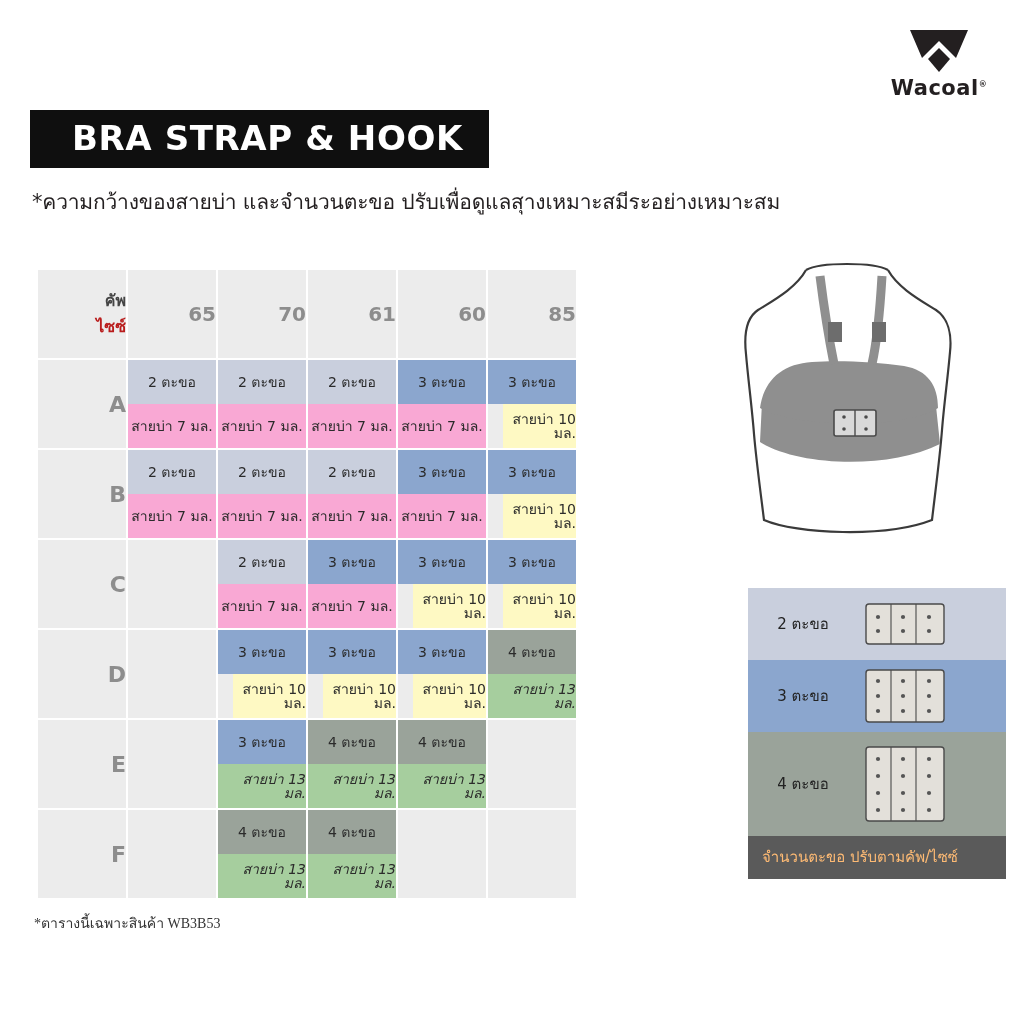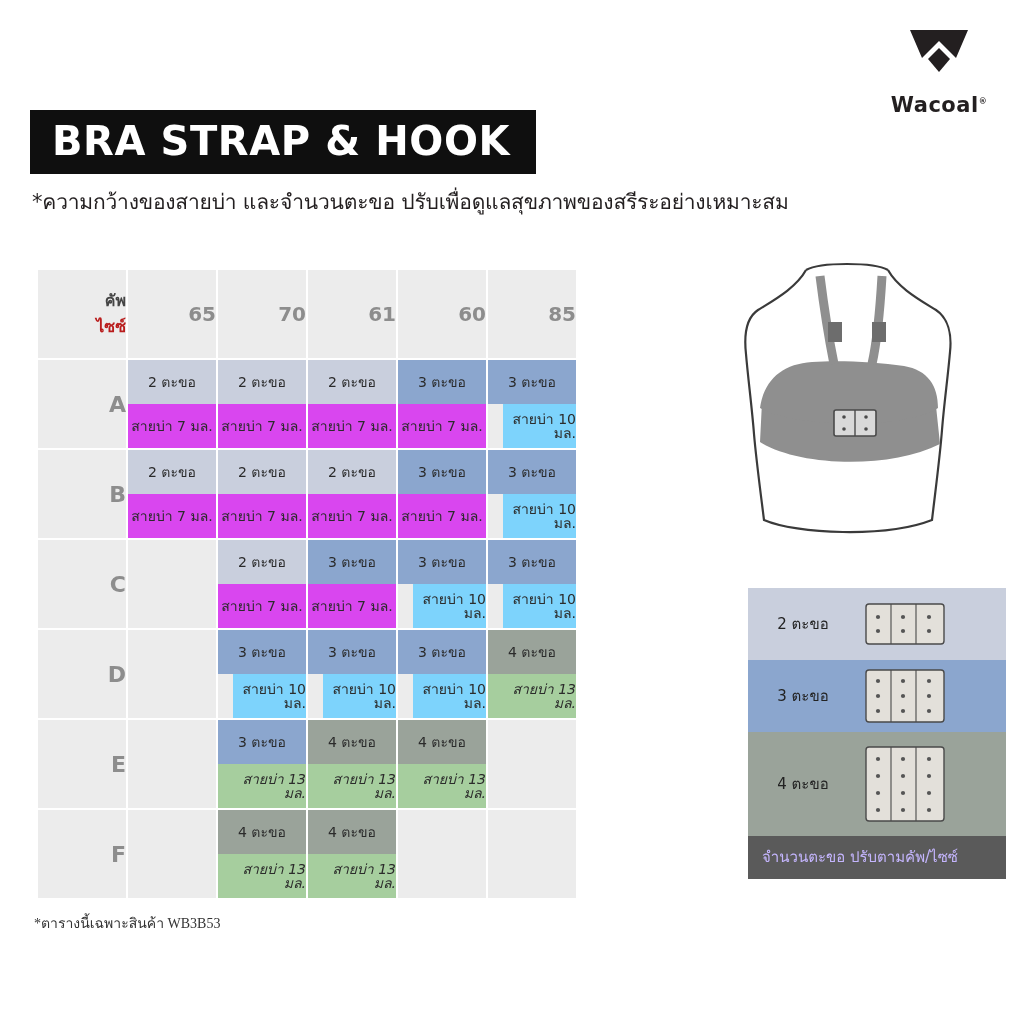--- a/index.html
+++ b/index.html
@@ -27,38 +27,38 @@
   .logo-mark {
     display: block;
     margin: 0 auto;
   }
   .logo-word {
     font-family: "DejaVu Sans", "Liberation Sans", sans-serif;
     font-size: 21px;
     font-weight: bold;
     letter-spacing: 0.5px;
     color: #231f20;
-    margin-top: 19px;
+    margin-top: 2px;
   }
   .logo-word sup {
     font-size: 8px;
     vertical-align: super;
   }
 
   
   .title-bar {
     position: absolute;
     left: 30px;
     top: 110px;
     background: #0f0f0f;
     color: #ffffff;
-    font-size: 40px;
+    font-size: 34px;
     font-weight: bold;
     letter-spacing: 0.6px;
-    padding: 11px 26px 13px 22px;
+    padding: 11px 26px 13px 42px;
     line-height: 1;
   }
   .subtitle {
     position: absolute;
     left: 32px;
     top: 185px;
     font-size: 21px;
     color: #231f20;
     white-space: nowrap;
     letter-spacing: -0.2px;
@@ -116,22 +116,22 @@
     justify-content: center;
     font-size: 14px;
     color: #2b2b2b;
     line-height: 1;
   }
   
   .hook.h2 { background: #c9cfdd; }
   .hook.h3 { background: #8ba6ce; }
   .hook.h4 { background: #9aa39a; }
   
-  .strap.s7  { background: #d946ef; }
-  .strap.s10 { background: #7dd3fc; margin-left: 15px; }
+  .strap.s7  { background: #f9a8d4; }
+  .strap.s10 { background: #fef9c3; margin-left: 15px; }
   .strap.s13 { background: #a6ce9e; font-style: italic; }
 
   .footnote {
     position: absolute;
     left: 34px;
     top: 912px;
     font-size: 14px;
     color: #333;
     font-family: Liberation Serif, serif;
   }
@@ -163,38 +163,38 @@
   .legend-row.l4 { background: #9aa39a; height: 104px; }
   .legend-label {
     width: 110px;
     text-align: center;
     font-size: 15px;
     color: #222;
   }
   .legend-art { flex: 1; display: flex; align-items: center; }
   .legend-caption {
     background: #5a5a5a;
-    color: #c4b5fd;
+    color: #fdba74;
     font-size: 15px;
     padding: 9px 0 10px 14px;
   }
 </style>
 </head>
 <body>
 
 <div class="logo">
   <svg class="logo-mark" width="62" height="46" viewBox="0 0 62 46">
     <path d="M2 2 L60 2 L48 30 L31 13 L14 30 Z" fill="#231f20"></path>
     <path d="M20 31 L31 20 L42 31 L31 44 Z" fill="#231f20"></path>
   </svg>
   <div class="logo-word"><span>Wacoal</span><sup>®</sup></div>
 </div>
 
 <div class="title-bar">BRA STRAP &amp; HOOK</div>
-<div class="subtitle">*ความกว้างของสายบ่า และจำนวนตะขอ ปรับเพื่อดูแลสุขภาพของสรีระอย่างเหมาะสม</div>
+<div class="subtitle">*ความกว้างของสายบ่า และจำนวนตะขอ ปรับเพื่อดูแลสุางเหมาะสมีระอย่างเหมาะสม</div>
 
 <div class="table-wrap">
   <table class="size-table">
     <thead>
       <tr>
         <th class="corner">
           <span class="cup">คัพ</span>
           <span class="size">ไซซ์</span>
         </th>
         <th class="colhead">65</th>

